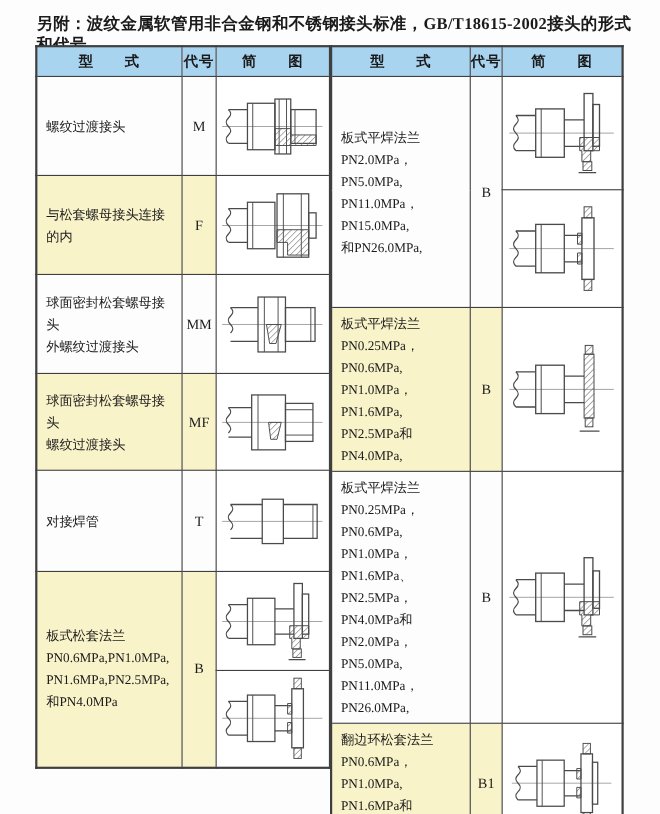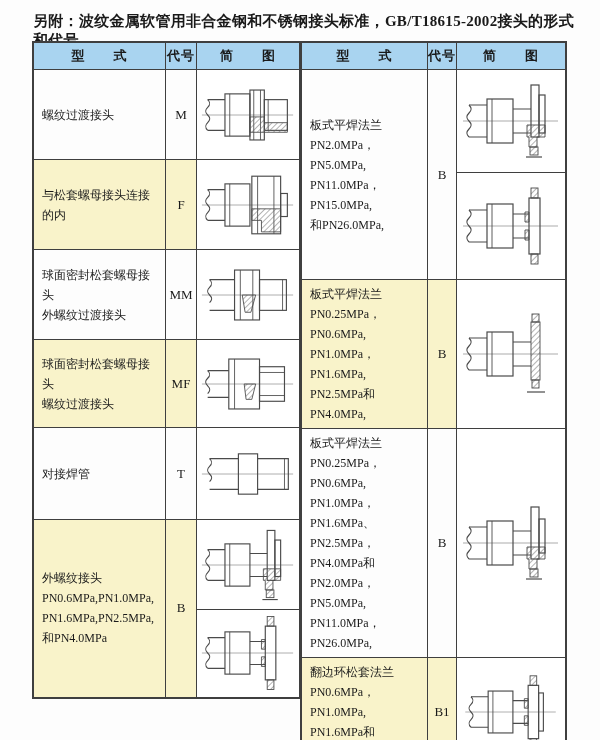--- a/index.html
+++ b/index.html
@@ -141,21 +141,21 @@
         <path class="stroke" d="M10 26 c3 3 3 5 0 8 c-3 3 -3 5 0 8 c3 3 3 5 0 8"></path>
         <path class="stroke" d="M10 26 H40 M10 58 H40"></path>
         <rect class="stroke" x="40" y="21" width="20" height="42"></rect>
         <path class="stroke" d="M60 26 H92 V58 H60"></path>
         <line class="thin" x1="88" y1="26" x2="88" y2="58"></line>
       </svg>
     </td>
   </tr>
 
   <tr class="hl" style="height:90px">
-    <td class="type-cell" rowspan="2">外螺纹接头
+    <td class="type-cell" rowspan="2">板式松套法兰
 PN0.6MPa,PN1.0MPa,
 PN1.6MPa,PN2.5MPa,
 和PN4.0MPa</td>
     <td class="code-cell" rowspan="2">B</td>
     <td class="diag-cell">
       <svg class="diag" width="96" height="82" viewBox="0 0 100 84">
         <line class="axis" x1="2" y1="42" x2="97" y2="42"></line>
         <use href="#g-hose"></use>
         <path class="stroke" d="M52 30 H70 M52 54 H70"></path>
         <rect class="stroke" x="70" y="6" width="8" height="52"></rect>

